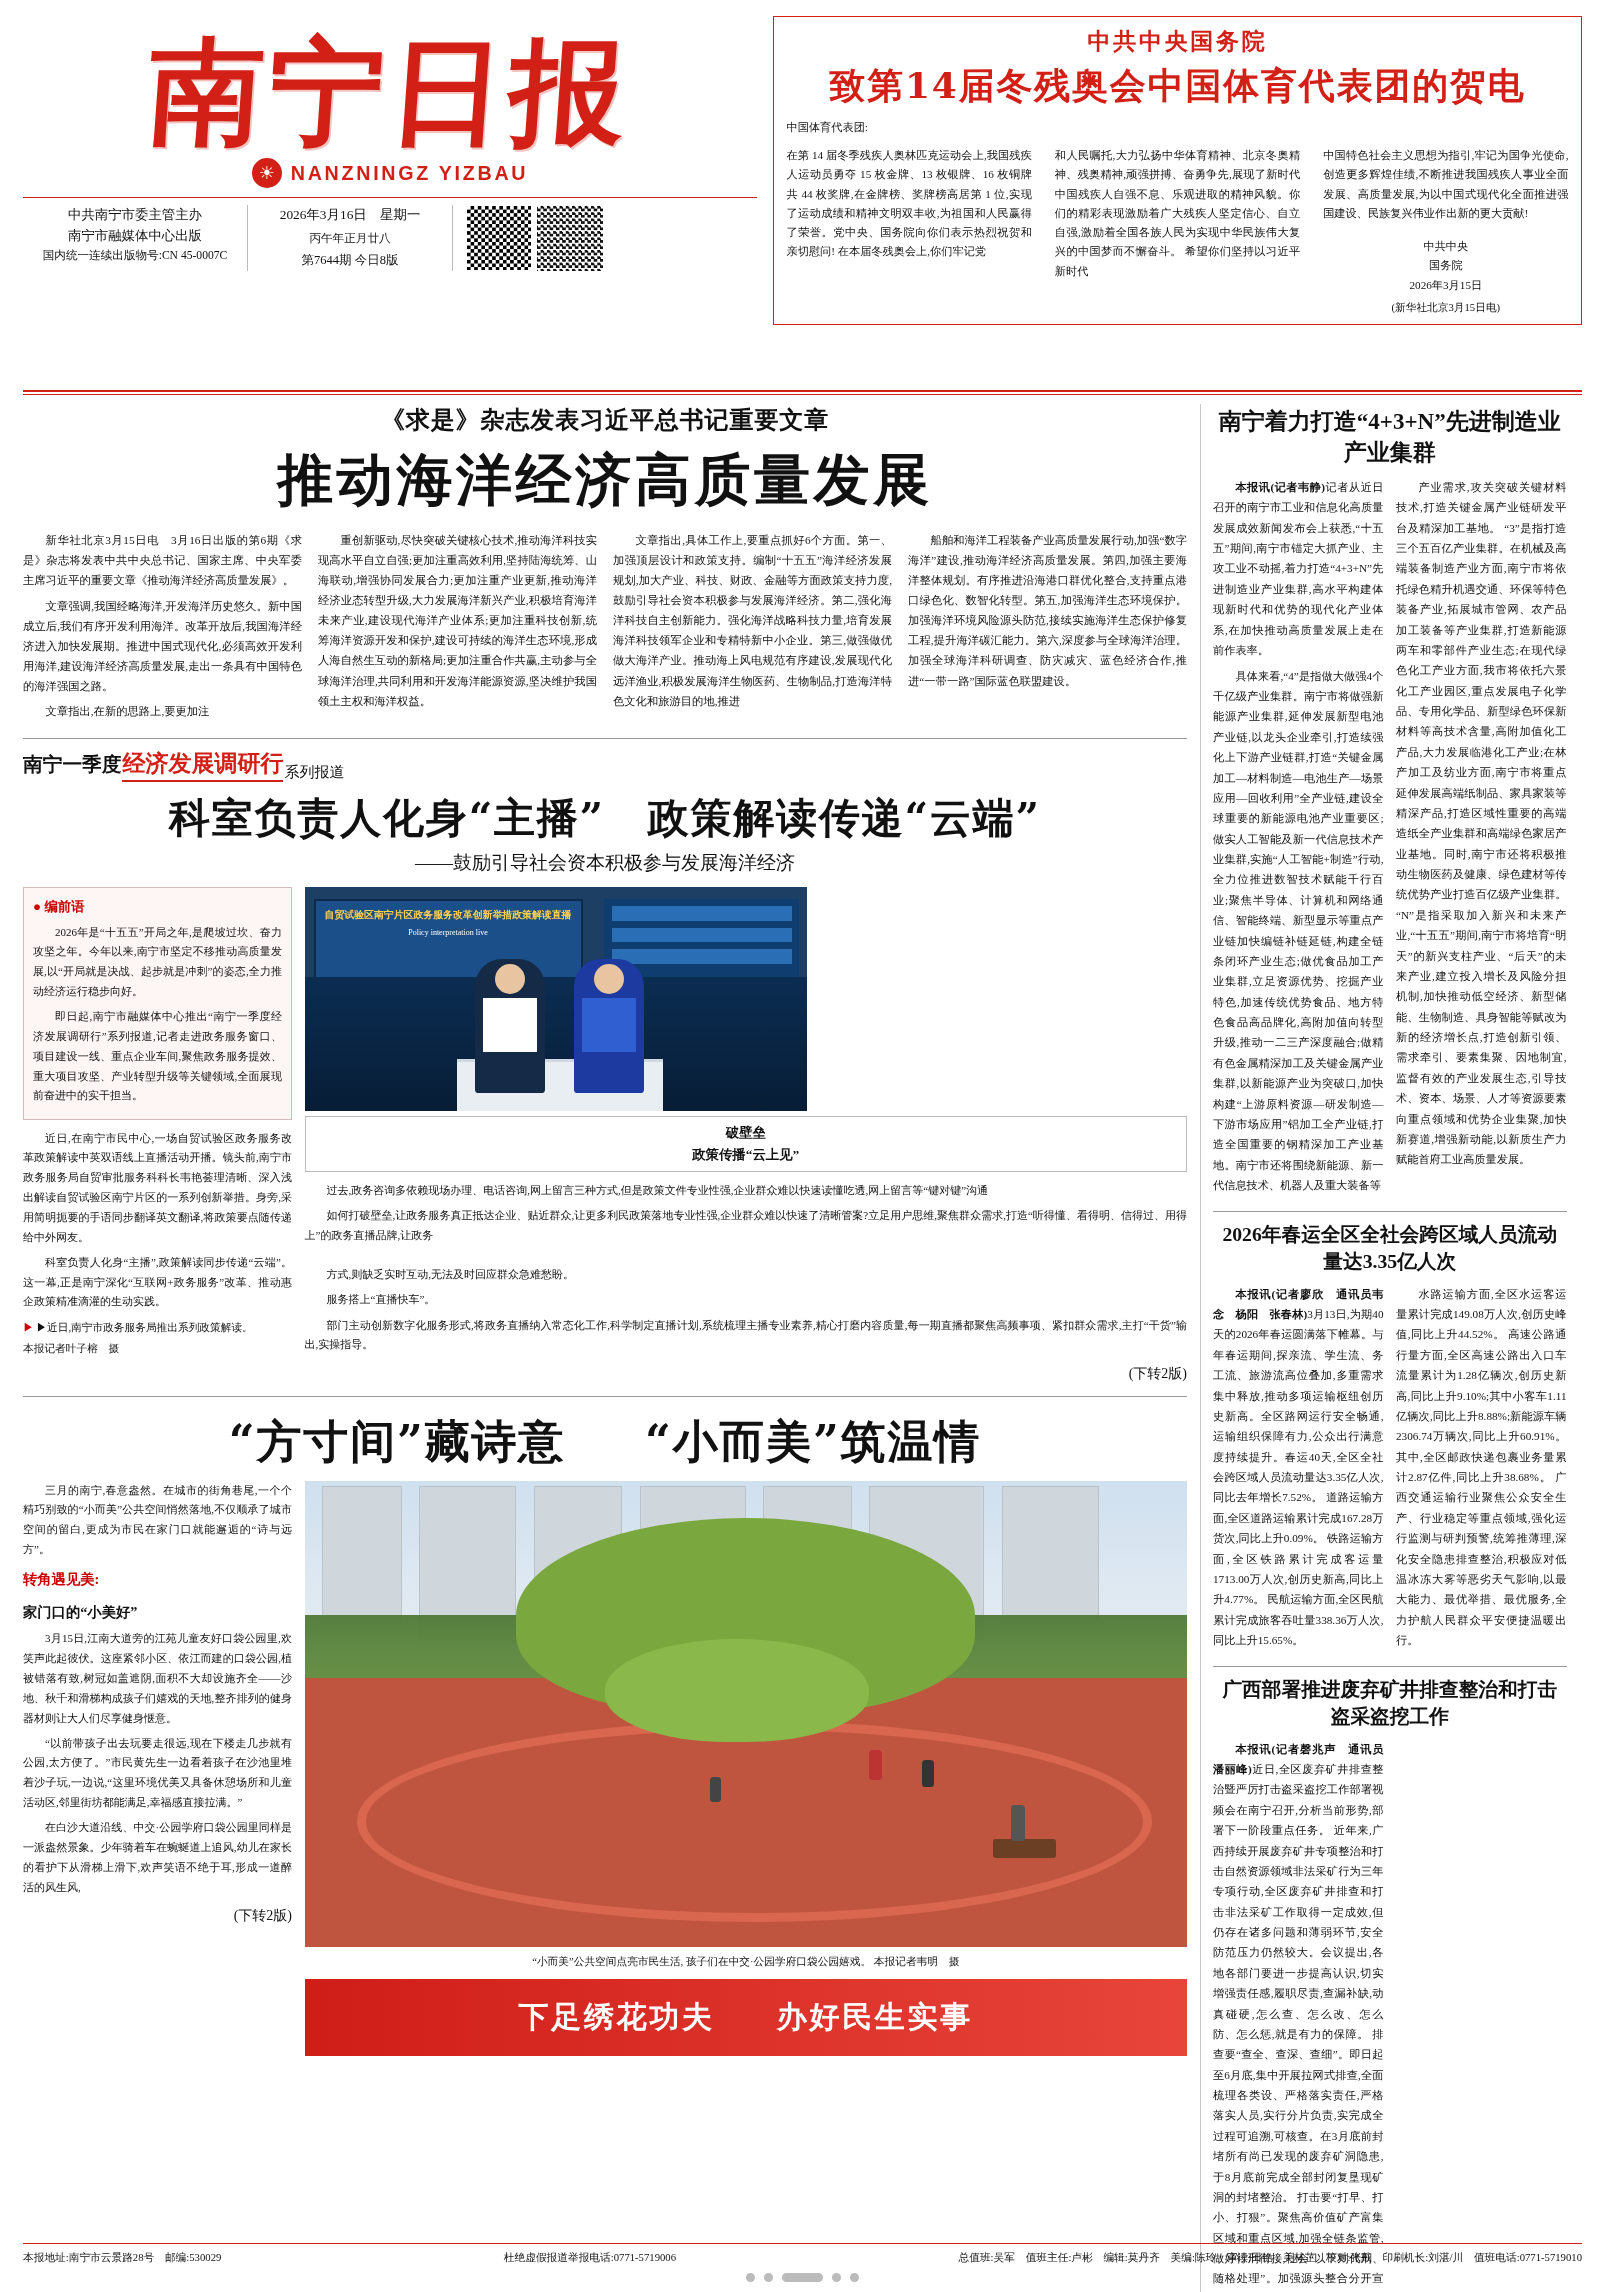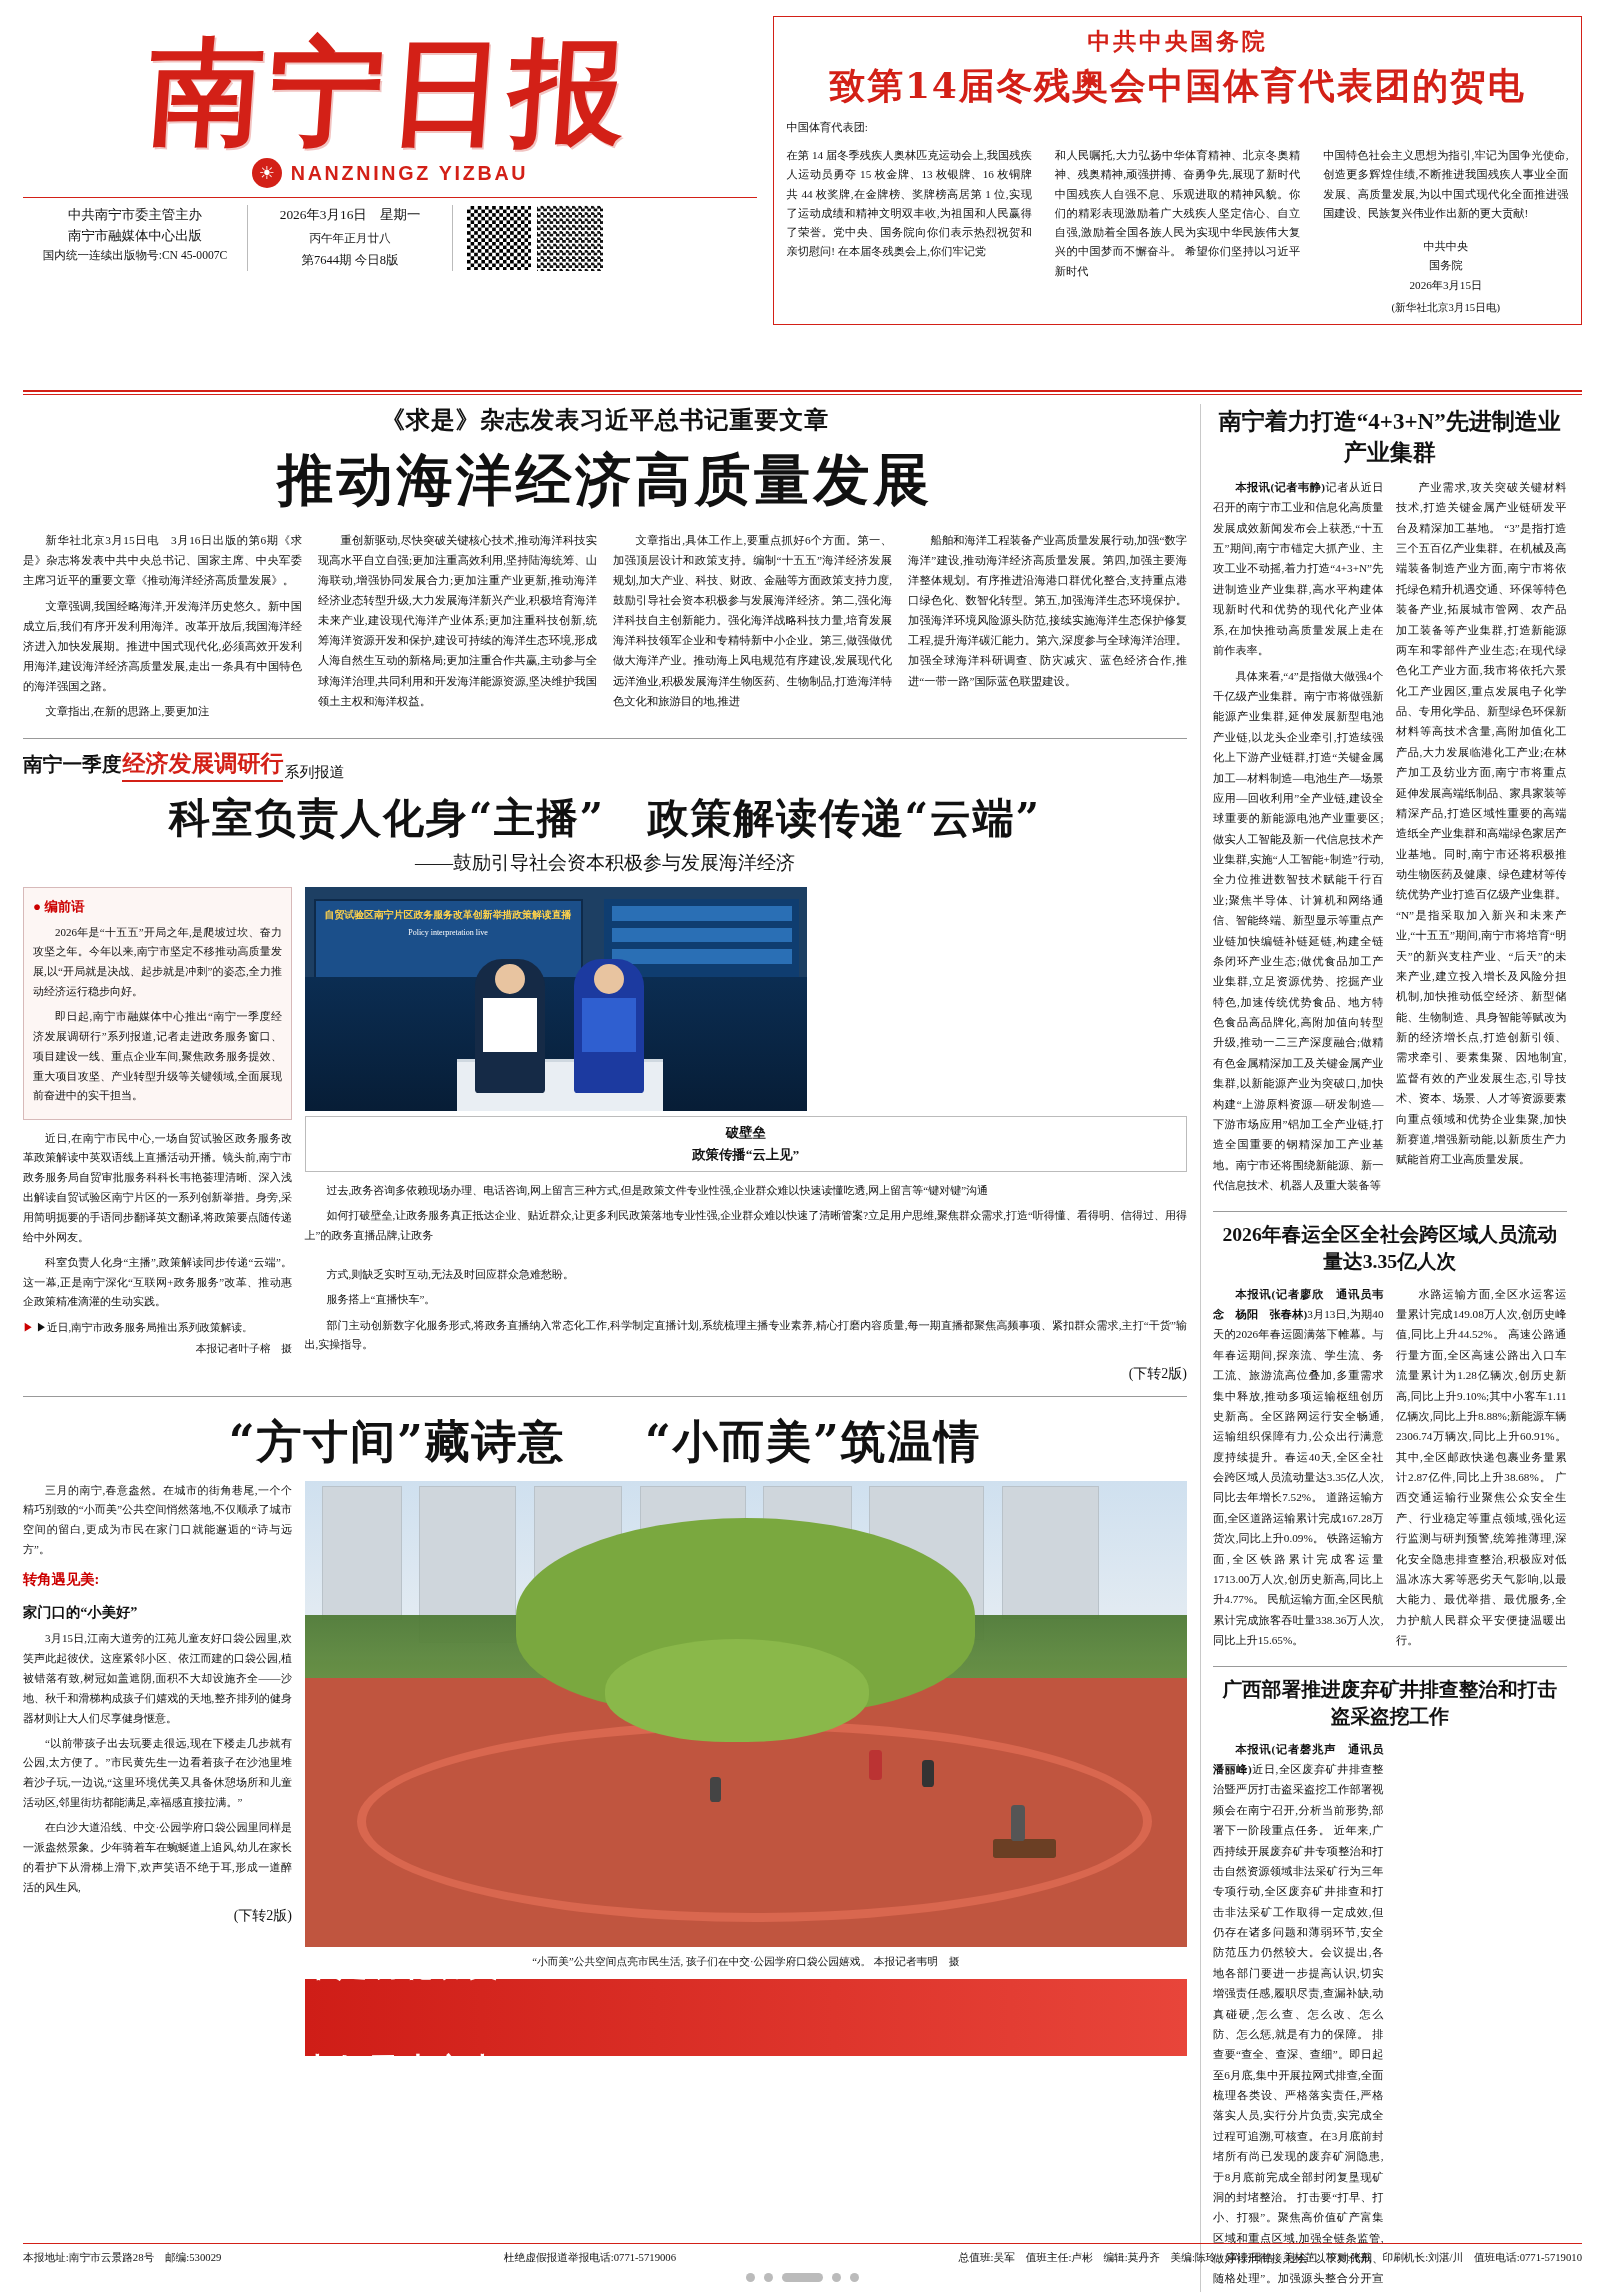--- a/index.html
+++ b/index.html
@@ -111,24 +111,23 @@
   .bldg { position:absolute; top:5.4px; background:#cfd6dc; border:0.9px solid #b9c2c9; }
   .track { position:absolute; left:0; bottom:0; width:100%; height:269px; background:#c0553f; }
   .track:before { content:""; position:absolute; left:6%; top:16%; width:88%; height:68%; border:9px solid #d9674f; border-radius:50%; }
   .green { position:absolute; left:24%; top:8%; width:52%; height:42%; background:#7aa83f; border-radius:50% 50% 40% 40%; }
   .mound { position:absolute; left:34%; top:34%; width:30%; height:22%; background:#8ab84a; border-radius:50% 50% 46% 46%; }
   .treerow { position:absolute; left:0; top:134px; width:100%; height:107px; background:linear-gradient(180deg,#4f7a36,#6f9a46); opacity:.95; }
   .fig { position:absolute; background:#333; border-radius:3.6px; }
 
   .banner-red {
     margin-top:9px; height:77px; background:linear-gradient(90deg,#cf1d17,#e8453a);
-    color:#fff; display:flex; align-items:flex-start; justify-content:center; gap:62px;
+    color:#fff; display:flex; align-items:center; justify-content:center; gap:62px;
     font-size:30px; font-weight:bold; letter-spacing:2.7px;
     font-family:"DejaVu Serif",serif;
-    flex-direction:column;
   }
   .cap-center { font-size:10.7px; text-align:center; line-height:1.7; margin-top:5.4px;}
 
   .title-mid { text-align:center; font-size:45px; font-weight:bold; letter-spacing:1.8px; margin:14.3px 0 9px; font-family:"DejaVu Serif",serif;}
 
   
   .r-title { font-size:23px; font-weight:bold; text-align:center; line-height:1.35; margin:1.8px 0 9px; }
   .r-title.small { font-size:19.7px; }
   .r-body { font-size:11.2px; line-height:1.82; text-align:justify; }
   .r-body p { margin:0 0 5.4px; text-indent:2em; }
@@ -253,21 +252,21 @@
                 <span>编前语</span>
               </div>
               <p>2026年是“十五五”开局之年,是爬坡过坎、奋力攻坚之年。今年以来,南宁市坚定不移推动高质量发展,以“开局就是决战、起步就是冲刺”的姿态,全力推动经济运行稳步向好。</p>
               <p>即日起,南宁市融媒体中心推出“南宁一季度经济发展调研行”系列报道,记者走进政务服务窗口、项目建设一线、重点企业车间,聚焦政务服务提效、重大项目攻坚、产业转型升级等关键领域,全面展现前奋进中的实干担当。</p>
             </div>
             <p>近日,在南宁市民中心,一场自贸试验区政务服务改革政策解读中英双语线上直播活动开播。镜头前,南宁市政务服务局自贸审批服务科科长韦艳荟理清晰、深入浅出解读自贸试验区南宁片区的一系列创新举措。身旁,采用简明扼要的手语同步翻译英文翻译,将政策要点随传递给中外网友。</p>
             <p>科室负责人化身“主播”,政策解读同步传递“云端”。这一幕,正是南宁深化“互联网+政务服务”改革、推动惠企政策精准滴灌的生动实践。</p>
             <div class="cap-line">
               <span class="tri">▶</span>
               <span>▶近日,南宁市政务服务局推出系列政策解读。</span>
-              <div style="text-align:right;margin-top:3.6px;">本报记者叶子榕　摄</div>
+              <div style="margin-top:3.6px;">本报记者叶子榕　摄</div>
             </div>
           </div>
 
           <div style="flex:1">
 
             <div class="photo1">
               <div class="p1-screen">
                 <div class="t">自贸试验区南宁片区政务服务改革创新举措政策解读直播</div>
                 <div class="t2">Policy interpretation live</div>
               </div>

